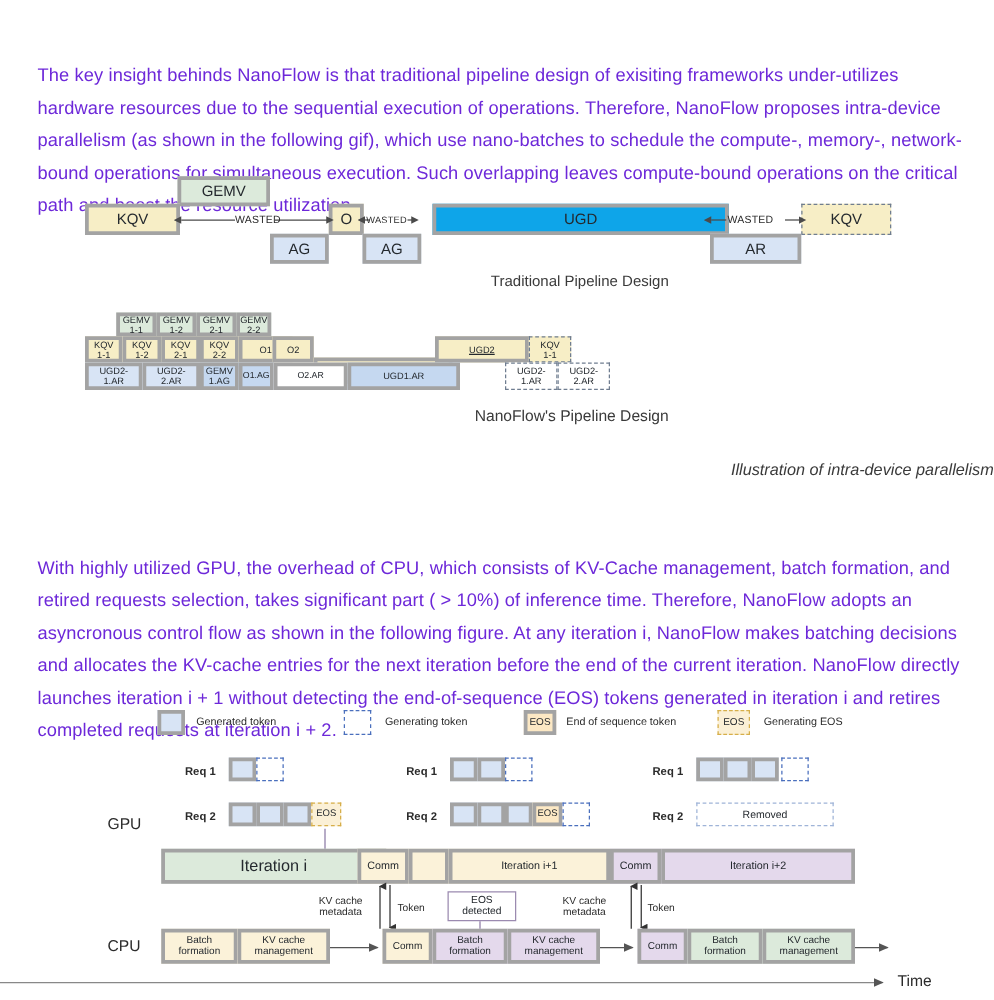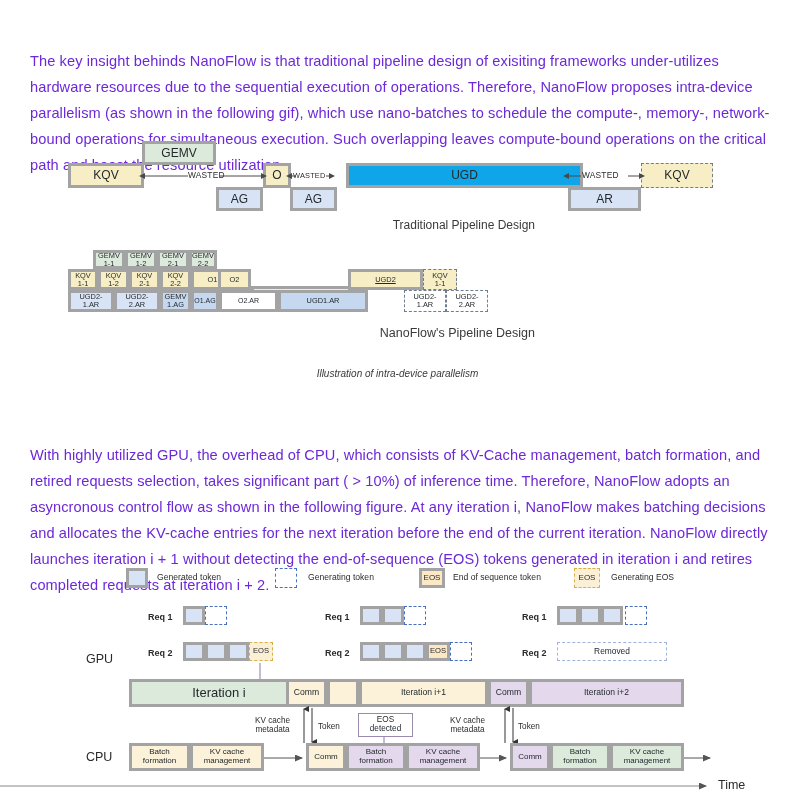--- a/index.html
+++ b/index.html
@@ -20,23 +20,23 @@
     line-height:26px;
     color:#6d28d9;
     letter-spacing:.1px;
     margin-top:38px;
   }
   #para1{left:30px;top:10px;width:740px;}
   #para2{left:30px;top:404px;width:740px;}
   .cap{
     position:absolute;
     font-style:italic;
-    font-size:10px;
+    font-size:13px;
     color:#3a3a3a;
-    text-align:center;
+    text-align:right;
     width:795px;
     left:0;
   }
   #cap-illus{top:368px;}
 
   .diagcap{
     position:absolute;
     font-size:12px;
     color:#3a3a3a;
     text-align:right;

